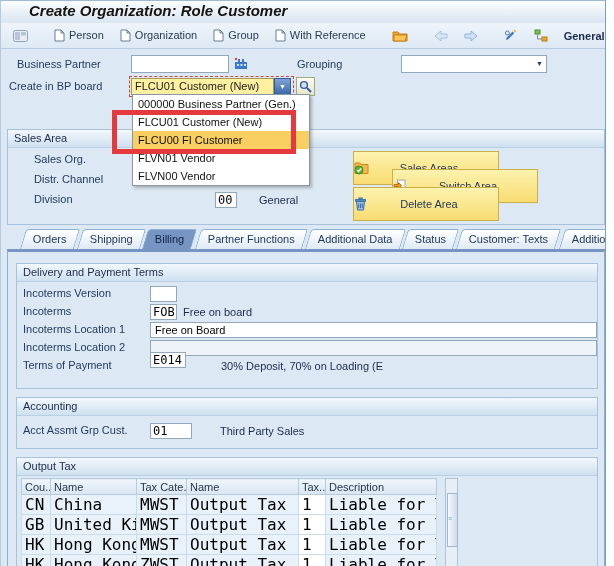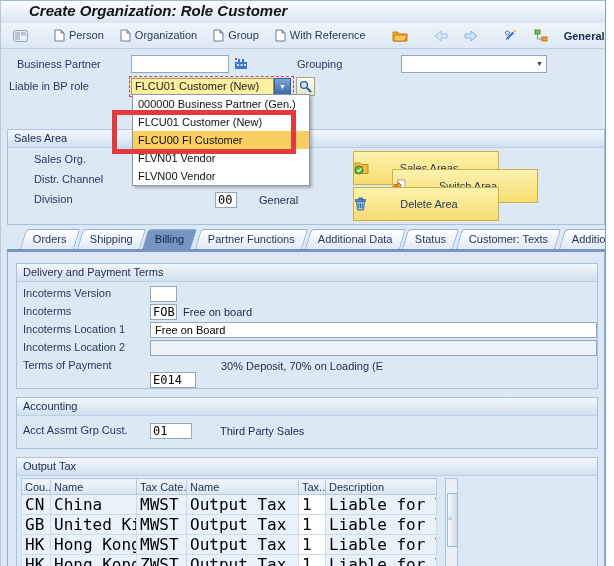--- a/index.html
+++ b/index.html
@@ -188,21 +188,21 @@
         <rect x="10" y="8" width="2" height="2" fill="#cfe3f5"></rect>
         <rect x="1" y="2" width="2" height="2" fill="#d2412e"></rect>
       </svg>
   </span>
   <span class="lbl" style="left:296px;top:57px;">Grouping</span>
   <div class="input" style="left:400px;top:54px;width:146px;height:18px;">
     <span></span>
     <span class="combo-arrow">▼</span>
   </div>
 
-  <span class="lbl" style="left:8px;top:79px;">Liable in BP role</span>
+  <span class="lbl" style="left:8px;top:79px;">Create in BP board</span>
   <div class="bprole-wrap">
     <div class="bprole">FLCU01 Customer (New)</div>
     <div class="bprole-btn">▼</div>
   </div>
   <div class="mag-btn">
     <span style="display:inline-block;margin-top:2px;"><svg width="13" height="13">
           <circle cx="5" cy="5" r="3.4" fill="#cfe3f5" stroke="#2d5d9f" stroke-width="1.4"></circle>
           <line x1="8" y1="8" x2="12" y2="12" stroke="#2d5d9f" stroke-width="2"></line>
         </svg></span>
   </div>
@@ -274,21 +274,21 @@
       <span class="lbl" style="left:6px;top:23px;">Incoterms Version</span>
       <div class="vbox" style="left:133px;top:22px;width:27px;"></div>
       <span class="lbl" style="left:6px;top:41px;">Incoterms</span>
       <div class="vbox" style="left:133px;top:40px;width:27px;">FOB</div>
       <span class="desc" style="left:166px;top:39px;">Free on board</span>
       <span class="lbl" style="left:6px;top:59px;">Incoterms Location 1</span>
       <div class="vbox" style="left:133px;top:58px;width:447px;font-family:'Liberation Sans',sans-serif;font-size:11px;padding-left:4px;">Free on Board</div>
       <span class="lbl" style="left:6px;top:77px;">Incoterms Location 2</span>
       <div class="vbox" style="left:133px;top:76px;width:447px;background:#eef3f9;"></div>
       <span class="lbl" style="left:6px;top:95px;">Terms of Payment</span>
-      <div class="vbox" style="left:133px;top:108px;width:46px;">E014</div>
+      <div class="vbox" style="left:133px;top:88px;width:36px;">E014</div>
       <span class="desc" style="left:204px;top:93px;">30% Deposit, 70% on Loading (E</span>
     </div>
 
     <div class="gbox" style="left:8px;top:145px;width:582px;height:52px;">
       <div class="ghead">Accounting</div>
       <span class="lbl" style="left:6px;top:26px;">Acct Assmt Grp Cust.</span>
       <div class="vbox" style="left:133px;top:25px;width:42px;">01</div>
       <span class="desc" style="left:203px;top:24px;">Third Party Sales</span>
     </div>
 

